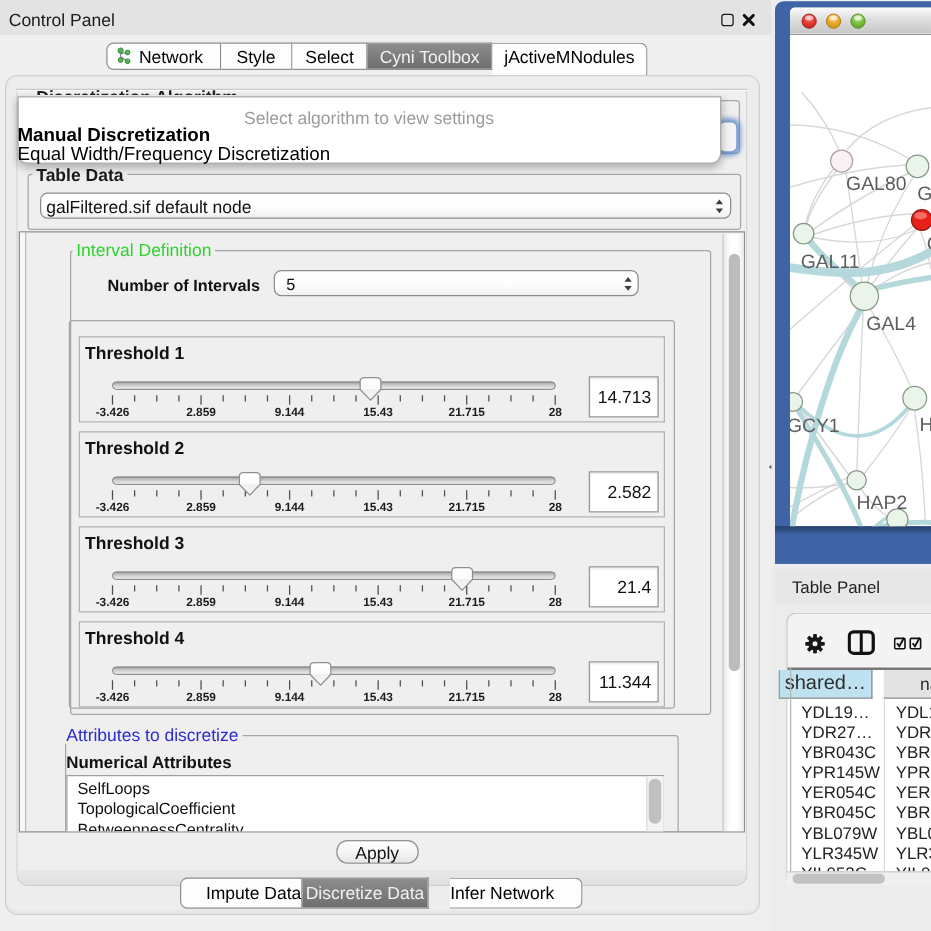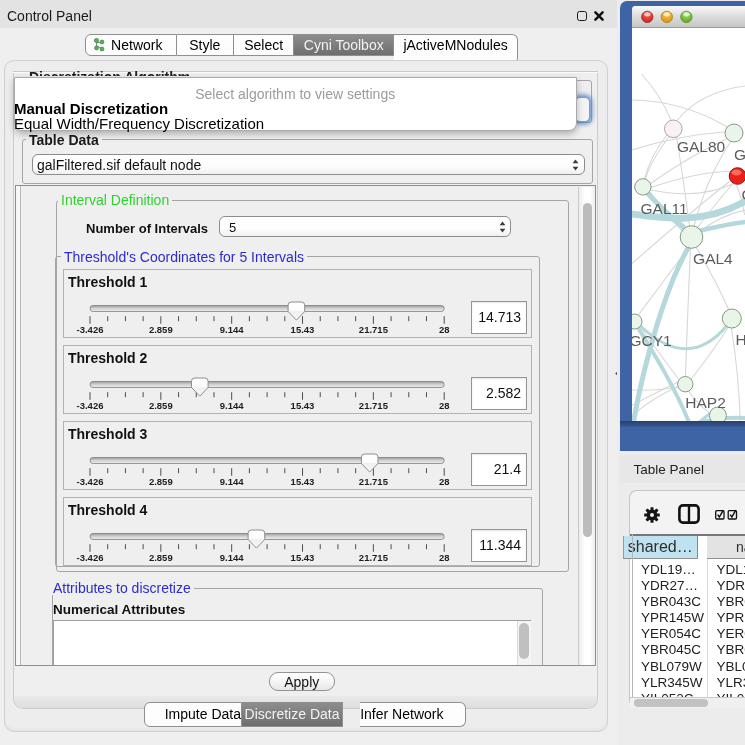--- a/index.html
+++ b/index.html
@@ -80,21 +80,20 @@
 <div class="abs" style="left:55px;top:198.7px;width:513px;height:372px;border:1px solid #a6a6a6;border-radius:3px;box-sizing:border-box"></div>
 <div class="gbt" style="left:57px;top:192px;color:#2fd32f">Interval Definition</div>
 <div class="abs" style="left:85px;top:220px;font-size:13px;font-weight:bold;color:#111">Number of Intervals</div>
 <div class="abs" style="left:218px;top:215px;width:292px;height:21px;border:1px solid #8d8d8d;border-radius:6px;background:linear-gradient(#ffffff,#fdfdfd 60%,#f0f0f0);box-sizing:border-box"></div>
 <div class="abs" style="left:228px;top:218.5px;font-size:13px;color:#111">5</div>
 <svg class="abs" style="left:497.5px;top:220px" width="7" height="12" viewBox="0 0 7 12">
         <path d="M3.5,0.5 L6.4,4.3 L0.6,4.3 Z" fill="#3a3a3a"></path>
         <path d="M3.5,11.5 L6.4,7.7 L0.6,7.7 Z" fill="#3a3a3a"></path>
       </svg>
 <div class="abs" style="left:54px;top:254.9px;width:484.5px;height:311.5px;border:1px solid #9f9fd0;border-radius:3px;box-sizing:border-box;border-color:#a6a6a6"></div>
-<div class="gbt" style="left:60px;top:248.5px;color:#2b2bd0">Threshold's Coordinates for 5 Intervals</div>
 <div style="position:absolute;left:61.5px;top:267.5px;width:469px;height:69px;border:1px solid #b3b3b3;box-sizing:border-box"></div>
       <div style="position:absolute;left:67px;top:273.0px;font-size:14px;font-weight:bold;color:#111">Threshold 1</div>
       <svg width="380" height="40" style="position:absolute;left:80px;top:298.0px;overflow:visible" viewBox="80 0 380 40">
         <rect x="89" y="6.5" width="354.2" height="6" rx="3" fill="url(#gtrack)" stroke="#7f7f7f" stroke-width="0.8"></rect>
         <path d="M106.71,17.2 V22.2 M124.42,17.2 V22.2 M142.13,17.2 V22.2 M177.55,17.2 V22.2 M195.26,17.2 V22.2 M212.97,17.2 V22.2 M248.39,17.2 V22.2 M266.10,17.2 V22.2 M283.81,17.2 V22.2 M319.23,17.2 V22.2 M336.94,17.2 V22.2 M354.65,17.2 V22.2 M390.07,17.2 V22.2 M407.78,17.2 V22.2 M425.49,17.2 V22.2" stroke="#4d4d4d" stroke-width="1" fill="none"></path>
         <path d="M89.00,17.2 V24.8 M159.84,17.2 V24.8 M230.68,17.2 V24.8 M301.52,17.2 V24.8 M372.36,17.2 V24.8 M443.20,17.2 V24.8" stroke="#4d4d4d" stroke-width="1" fill="none"></path>
         <text x="89.0" y="34" font-size="9.5" font-weight="bold" fill="#1d1d1d" text-anchor="middle">-3.426</text>
         <text x="159.8" y="34" font-size="9.5" font-weight="bold" fill="#1d1d1d" text-anchor="middle">2.859</text>
         <text x="230.7" y="34" font-size="9.5" font-weight="bold" fill="#1d1d1d" text-anchor="middle">9.144</text>
         <text x="301.5" y="34" font-size="9.5" font-weight="bold" fill="#1d1d1d" text-anchor="middle">15.43</text>
@@ -145,20 +144,21 @@
         <text x="301.5" y="34" font-size="9.5" font-weight="bold" fill="#1d1d1d" text-anchor="middle">15.43</text>
         <text x="372.4" y="34" font-size="9.5" font-weight="bold" fill="#1d1d1d" text-anchor="middle">21.715</text>
         <text x="443.2" y="34" font-size="9.5" font-weight="bold" fill="#1d1d1d" text-anchor="middle">28</text>
         <path d="M247.10,6.2 q0,-3.2 3.2,-3.2 h10.2 q3.2,0 3.2,3.2 v6.3 l-8.3,8.6 l-8.3,-8.6 z" fill="url(#gthumb)" stroke="#8e8e8e" stroke-width="1"></path>
       </svg>
       <div style="position:absolute;left:470px;top:528.0px;width:56px;height:33px;border:1px solid #949494;background:#fff;box-sizing:border-box;font-size:14px;color:#111;text-align:right;line-height:31px;padding-right:5px;box-shadow:inset 0 1px 2px rgba(0,0,0,0.10)">11.344</div>
 <div class="abs" style="left:51px;top:586.5px;width:490.5px;height:100px;border:1px solid #a6a6a6;border-radius:3px;box-sizing:border-box"></div>
 <div class="gbt" style="left:49px;top:580px;color:#2b2bd0">Attributes to discretize</div>
 <div class="abs" style="left:52px;top:600.5px;font-size:13.5px;font-weight:bold;color:#111">Numerical Attributes</div>
 <div class="abs" style="left:52px;top:619px;width:478px;height:60px;border:1px solid #9f9f9f;background:#fff;box-sizing:border-box"></div>
+<div class="abs" style="left:61px;top:622px;font-size:13px;color:#111;line-height:16.4px">SelfLoops<br>TopologicalCoefficient<br>BetweennessCentrality</div>
 <div class="abs" style="left:515.5px;top:620px;width:13px;height:44.5px;background:#f4f4f4;border-left:1px solid #dcdcdc"></div>
 <div class="abs" style="left:518px;top:621.5px;width:9.5px;height:36.5px;background:#c0c0c0;border-radius:5px"></div>
 </div>
   </div>
 <div class="abs" style="left:578px;top:187px;width:17px;height:478px;background:linear-gradient(90deg,#e8e8e8,#ffffff 40%,#ffffff 70%,#ececec)"></div>
 <div class="abs" style="left:578px;top:187px;width:1px;height:478px;background:#c9c9c9"></div>
 <div class="abs" style="left:582.5px;top:203px;width:9.5px;height:334px;background:#bcbcbc;border-radius:5px"></div>
 <div class="abs" style="left:13.7px;top:76.5px;width:563px;height:54.5px;background:#ffffff;border:1px solid #ababab;border-radius:0 0 8px 8px;box-sizing:border-box;box-shadow:0 3px 7px rgba(0,0,0,0.28);z-index:40"></div>
 <div class="abs" style="left:13.7px;top:86px;width:563px;text-align:center;font-size:14px;color:#9b9b9b;z-index:41">Select algorithm to view settings</div>
 <div class="abs" style="left:14px;top:99.5px;font-size:15px;font-weight:bold;color:#000;z-index:41">Manual Discretization</div>

